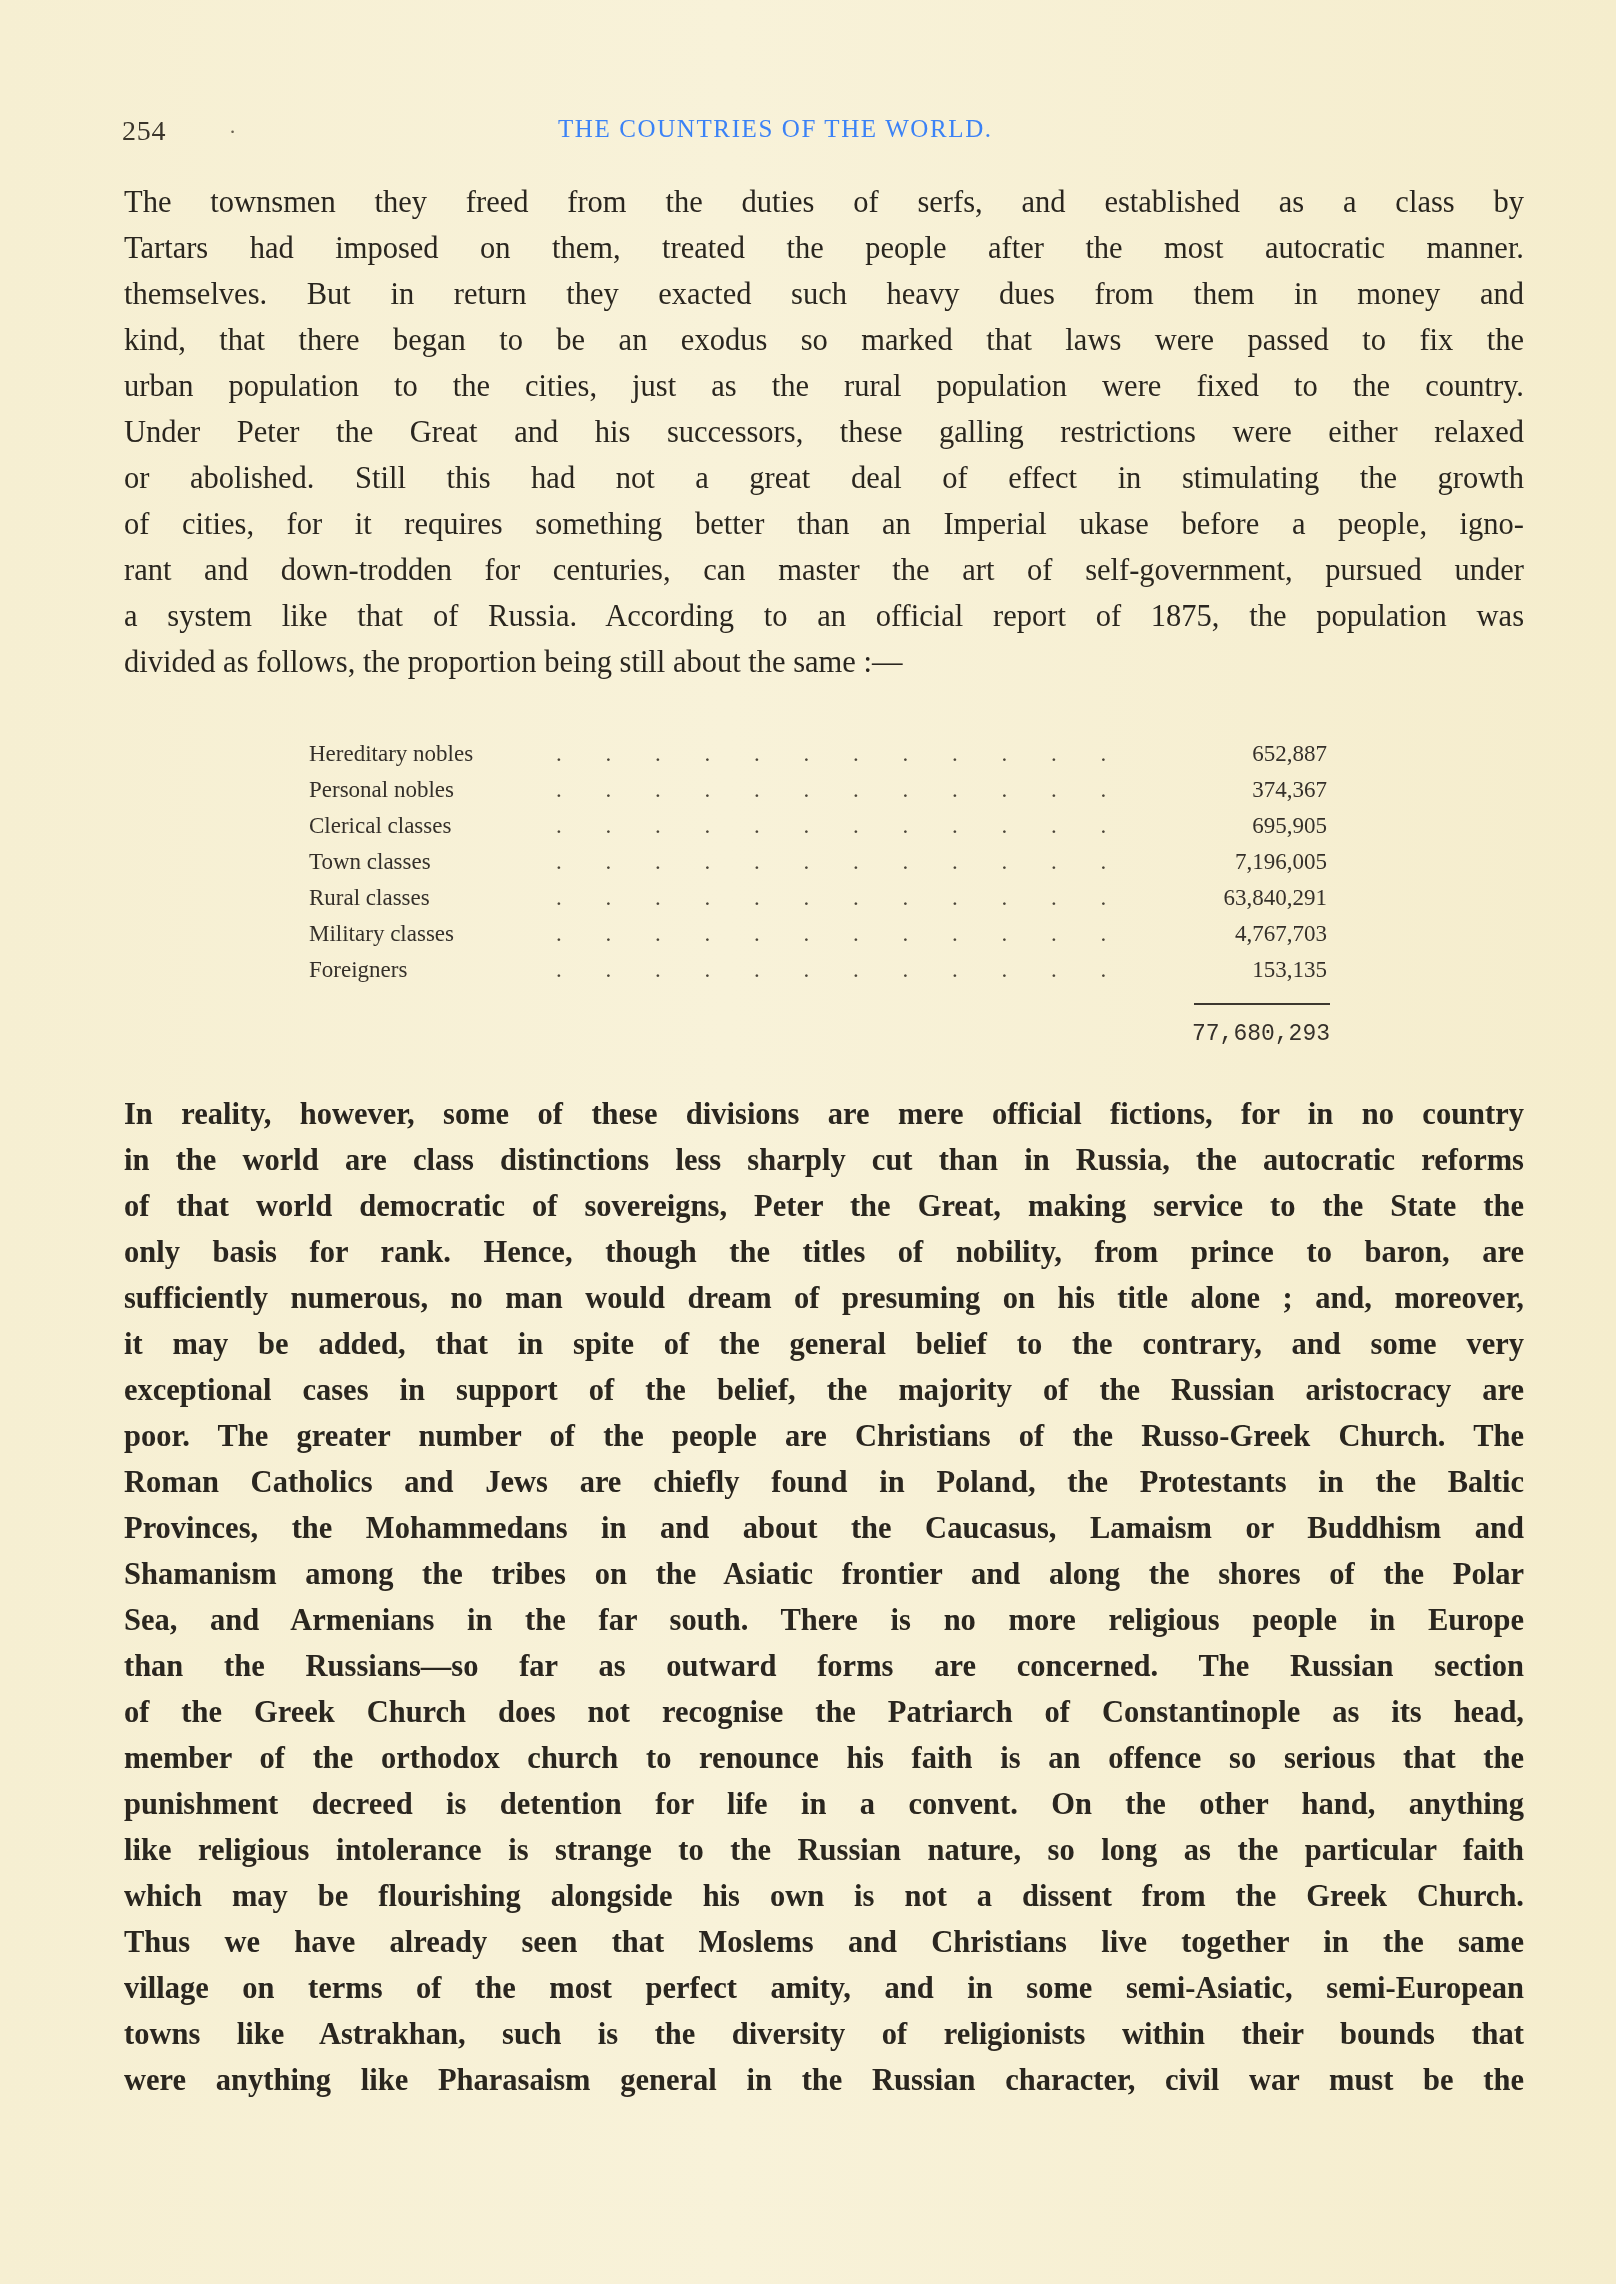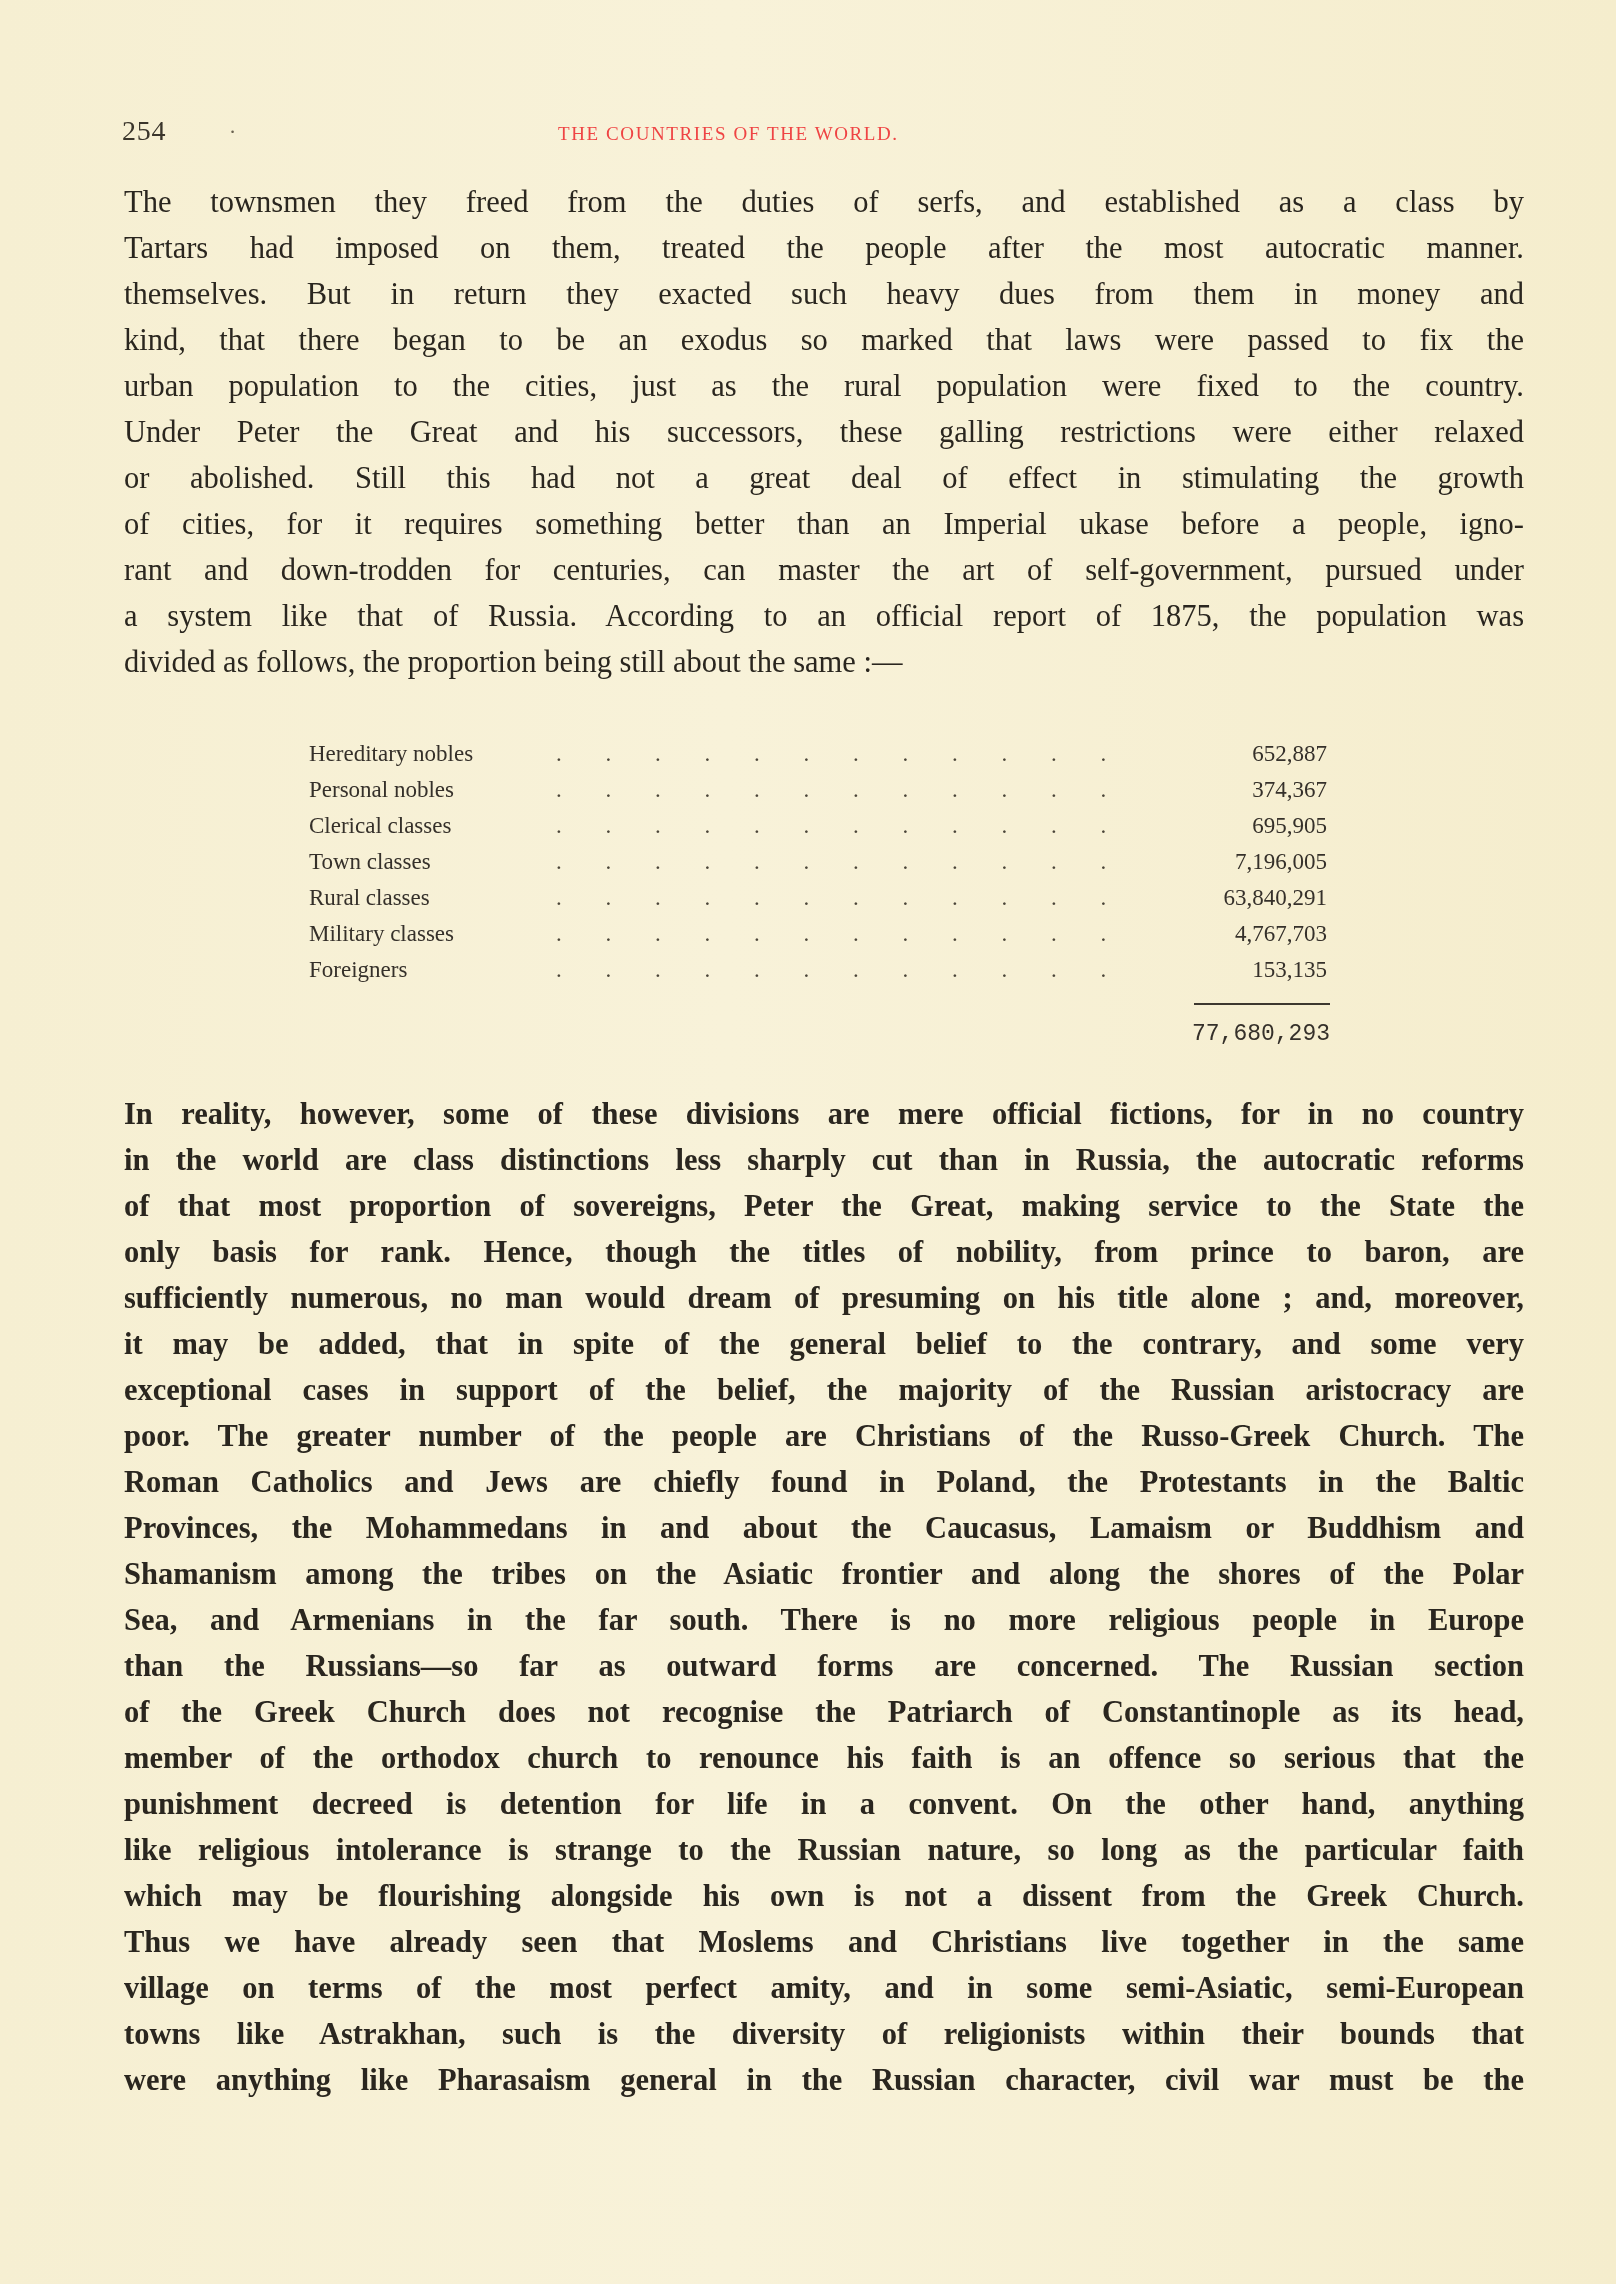--- a/index.html
+++ b/index.html
@@ -16,22 +16,22 @@
     position: absolute; top: 115px; left: 122px; width: 1400px; height: 41px;
   }
   .page-number {
     position: absolute; left: 0; top: 0;
     font-size: 28px; letter-spacing: 0.8px; color: #3a352b;
   }
   .page-dot {
     position: absolute; left: 107px; top: 5px; font-size: 21.4px; color: #6a6250;
   }
   .book-title {
-    position: absolute; left: 436px; top: 8px;
-    font-size: 19px; letter-spacing: 1.6px; color: #ef4444;
+    position: absolute; left: 436px; top: 0;
+    font-size: 25px; letter-spacing: 1.6px; color: #3b82f6;
   }
   .para {
     position: absolute; left: 124px; width: 1400px;
     font-size: 30.5px; line-height: 46px; text-align: justify;
     color: #2a261f;
   }
   .para .line { display: block; text-align: justify; text-align-last: justify; white-space: nowrap; }
   .para .line.last { text-align-last: left; }
   .para1 { top: 179px; }
   .para2 { top: 1091px; font-weight: bold; }
@@ -111,21 +111,21 @@
       <span class="leader">. . . . . . . . . . . .</span>
       <span class="value">153,135</span>
     </div>
     <div class="rule"></div>
     <span class="total">77,680,293</span>
   </div>
 
   <div class="para para2">
     <span class="line">In reality, however, some of these divisions are mere official fictions, for in no country</span>
     <span class="line">in the world are class distinctions less sharply cut than in Russia, the autocratic reforms</span>
-    <span class="line">of that most proportion of sovereigns, Peter the Great, making service to the State the</span>
+    <span class="line">of that world democratic of sovereigns, Peter the Great, making service to the State the</span>
     <span class="line">only basis for rank. Hence, though the titles of nobility, from prince to baron, are</span>
     <span class="line">sufficiently numerous, no man would dream of presuming on his title alone ; and, moreover,</span>
     <span class="line">it may be added, that in spite of the general belief to the contrary, and some very</span>
     <span class="line">exceptional cases in support of the belief, the majority of the Russian aristocracy are</span>
     <span class="line">poor. The greater number of the people are Christians of the Russo-Greek Church. The</span>
     <span class="line">Roman Catholics and Jews are chiefly found in Poland, the Protestants in the Baltic</span>
     <span class="line">Provinces, the Mohammedans in and about the Caucasus, Lamaism or Buddhism and</span>
     <span class="line">Shamanism among the tribes on the Asiatic frontier and along the shores of the Polar</span>
     <span class="line">Sea, and Armenians in the far south. There is no more religious people in Europe</span>
     <span class="line">than the Russians—so far as outward forms are concerned. The Russian section</span>

